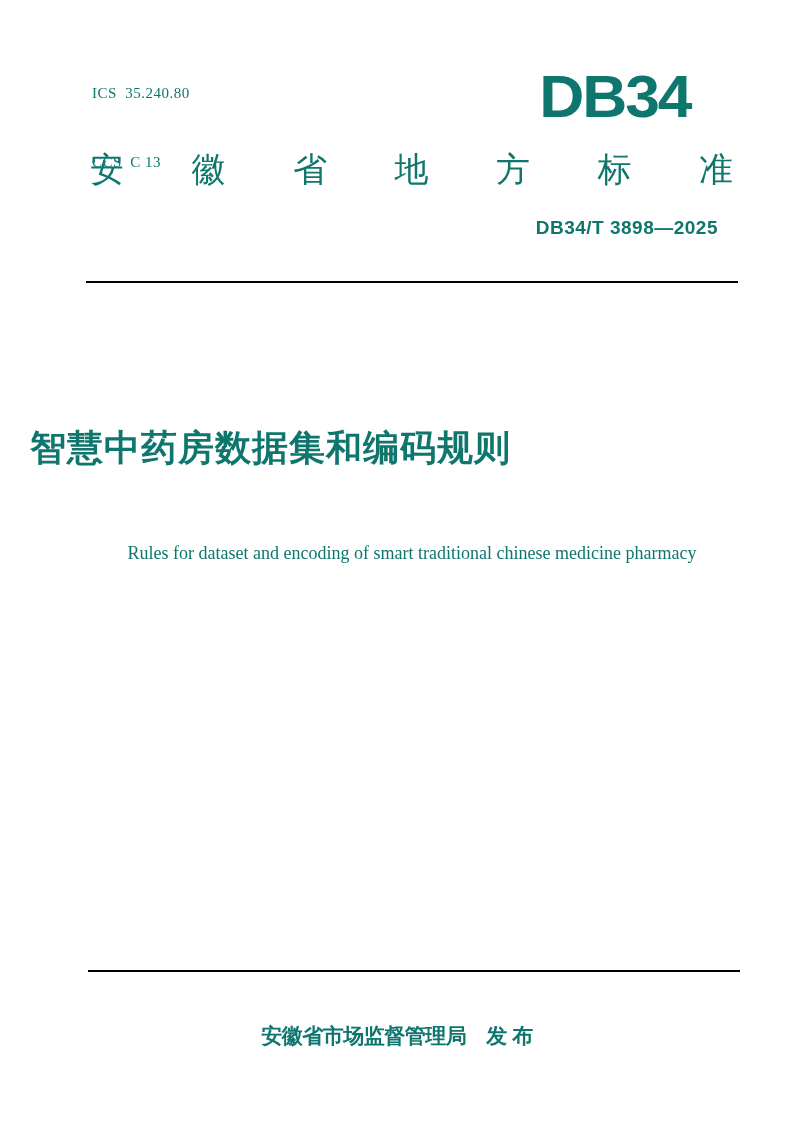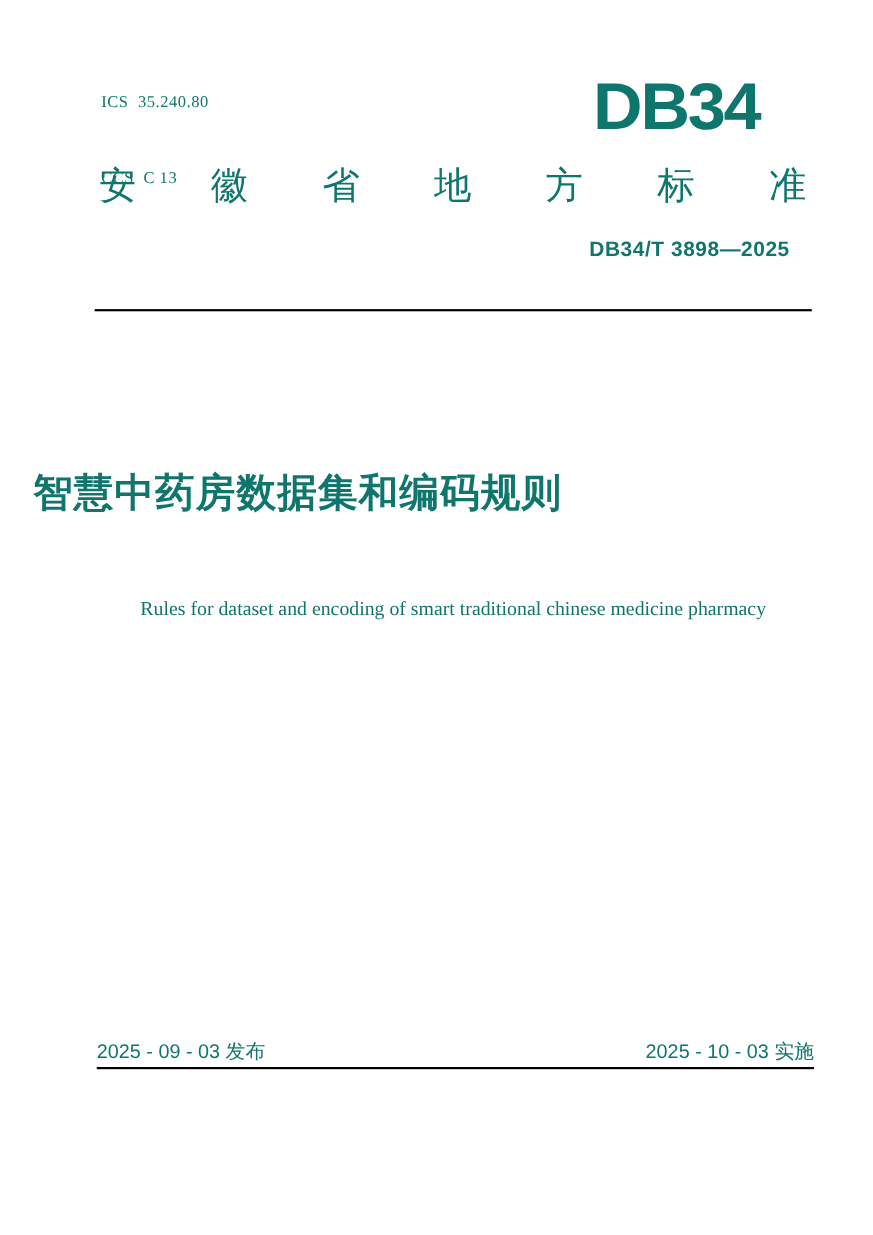--- a/index.html
+++ b/index.html
@@ -143,21 +143,21 @@
     </div>
 
   <div class="standard-number">DB34/T 3898—2025</div>
 
   <div class="rule rule-top"></div>
 
   <h1 class="title-cn">智慧中药房数据集和编码规则</h1>
 
   <div class="title-en">Rules for dataset and encoding of smart traditional chinese medicine pharmacy</div>
 
-  <div class="dates-row">
-    <span>2025 - 09 - 03 发布</span>
-    <span>2025 - 10 - 03 实施</span>
-  </div>
 
   <div class="rule rule-bottom"></div>
 
+  <div class="publisher-row">
+    <span>安徽省市场监督管理局</span>
+    <span>发 布</span>
+  </div>
 
 </div>
 
 </body></html>

